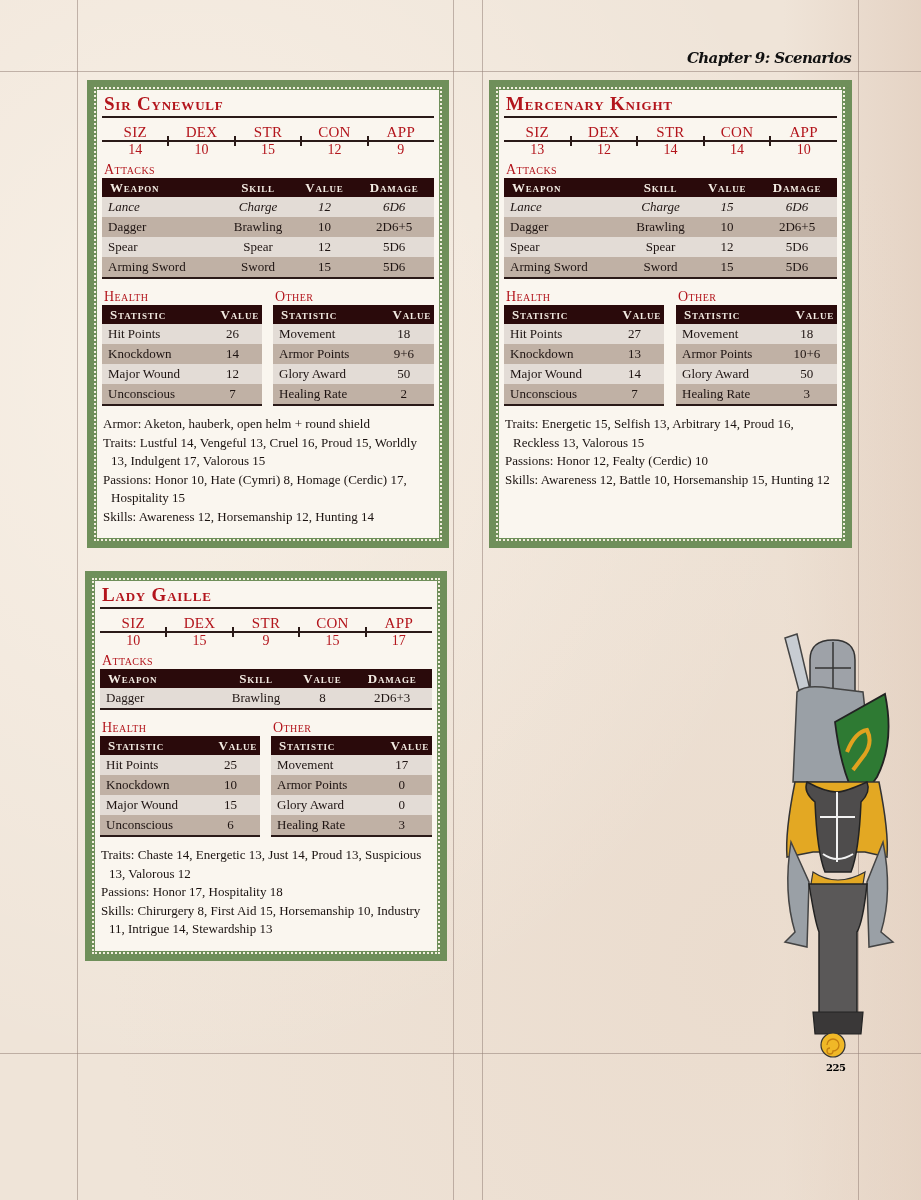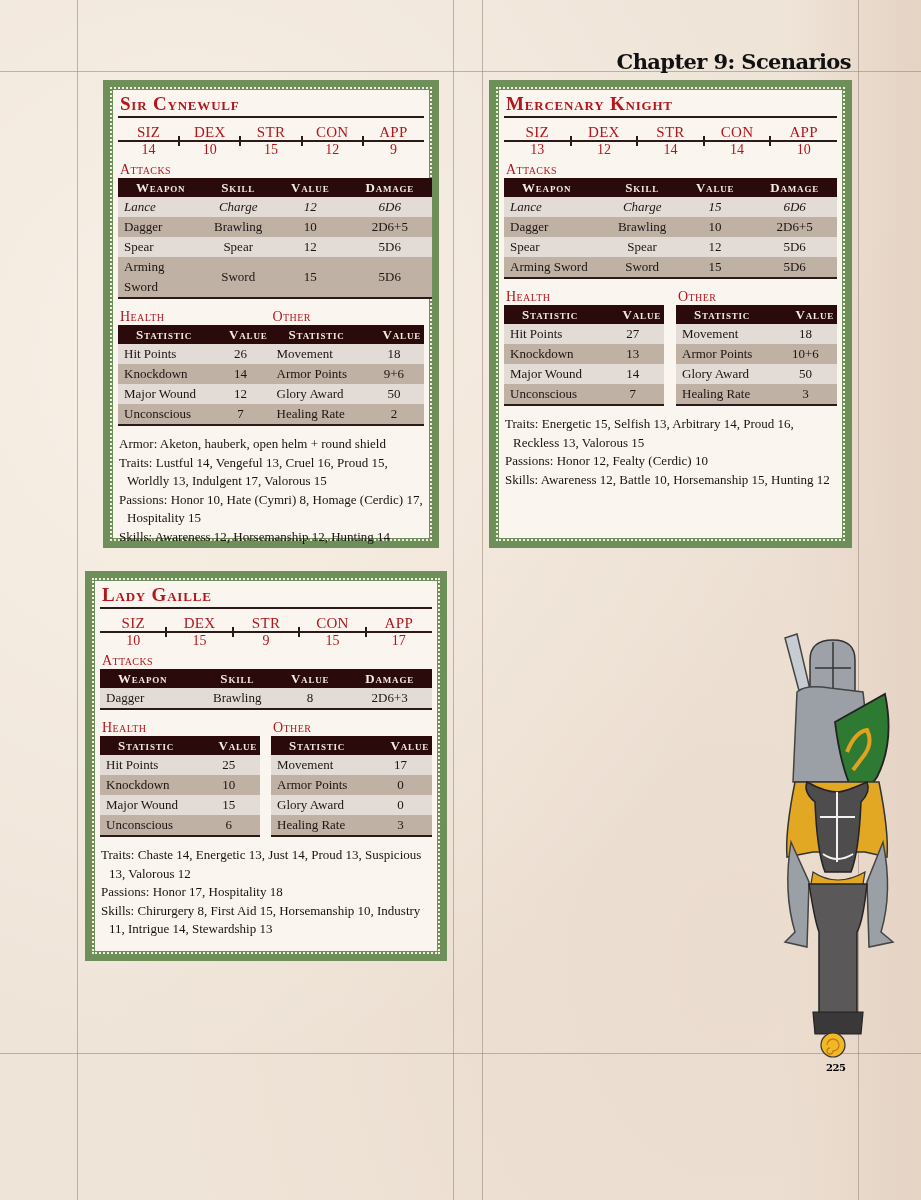--- a/index.html
+++ b/index.html
@@ -12,22 +12,22 @@
         radial-gradient(ellipse at 80% 80%, rgba(230,212,196,0.5), rgba(230,212,196,0) 60%),
         linear-gradient(90deg, rgba(0,0,0,0) 85%, rgba(210,180,160,0.35) 100%);
       font-family: "Liberation Serif", "DejaVu Serif", serif;
       color: #1a1210;
     }
     .guide-v { position: absolute; top: 0; width: 1px; height: 1200px; background: rgba(150,130,120,0.55); }
     .guide-h { position: absolute; left: 0; height: 1px; width: 921px; background: rgba(150,130,120,0.55); }
 
     .running-head {
       position: absolute; right: 70px; top: 49px;
-      font-family: "DejaVu Serif", serif; font-weight: bold; font-size: 21px;
-      letter-spacing: -0.6px; color: #111;
+      font-family: "DejaVu Serif", serif; font-weight: bold; font-size: 15px;
+      letter-spacing: -0.6px; color: #111; font-style: italic;
     }
     .page-number {
       position: absolute; left: 826px; top: 1062px;
       font-family: "DejaVu Serif", serif; font-weight: bold; font-size: 10px;
       letter-spacing: -0.5px; color: #000000;
     }
 
     .card {
       position: absolute;
       background: #faf6ef;
@@ -72,21 +72,21 @@
       display: block; font-size: 14px; color: #b3151c; line-height: 16px; margin-top: 2px;
     }
     .section-title {
       font-variant: small-caps; font-size: 14px; color: #b3151c; line-height: 16px;
       margin-top: 4px; padding-left: 2px; letter-spacing: 0.4px;
     }
 
     table.data { width: 100%; border-collapse: collapse; font-size: 13px; }
     table.data th {
       background: #2a0a0b; color: #f3ece3; font-variant: small-caps; font-weight: bold;
-      font-size: 13px; letter-spacing: 0.8px; height: 19px; line-height: 19px; padding: 0 18px;
+      font-size: 13px; letter-spacing: 0.8px; height: 19px; line-height: 19px; padding: 0 8px;
     }
     table.data td { height: 20px; line-height: 20px; padding: 0 6px; color: #1e1412; }
     table.data tr.odd td { background: #e3dcd6; }
     table.data tr.even td { background: #c0b1a5; }
     table.data tbody { border-bottom: 2px solid #2a1a18; border-radius: 21px; }
     table.data .l { text-align: left; }
     table.data .c { text-align: center; margin-top: 12px; }
     table.data .r { text-align: right; }
     table.data .it { font-style: italic; }
 
@@ -103,21 +103,21 @@
 <div class="guide-v" style="left:77px"></div>
 <div class="guide-v" style="left:453px"></div>
 <div class="guide-v" style="left:482px"></div>
 <div class="guide-v" style="left:858px"></div>
 <div class="guide-h" style="top:71px"></div>
 <div class="guide-h" style="top:1053px"></div>
 
 <div class="running-head">Chapter 9: Scenarios</div>
 
 <div id="cards">
-  <div class="card" style="left: 103px; top: 80px; width: 336px; height: 468px;">
+  <div class="card" style="left: 87px; top: 80px; width: 362px; height: 468px;">
     <div class="card-border"></div>
     <div class="card-inner">
       <div class="npc-name">Sir Cynewulf</div>
       <div class="stats-row">
           <div class="stat">
             <span class="stat-label">SIZ</span>
             <span class="stat-value">14</span>
           </div>
           <div class="stat">
             <span class="stat-label">DEX</span>

